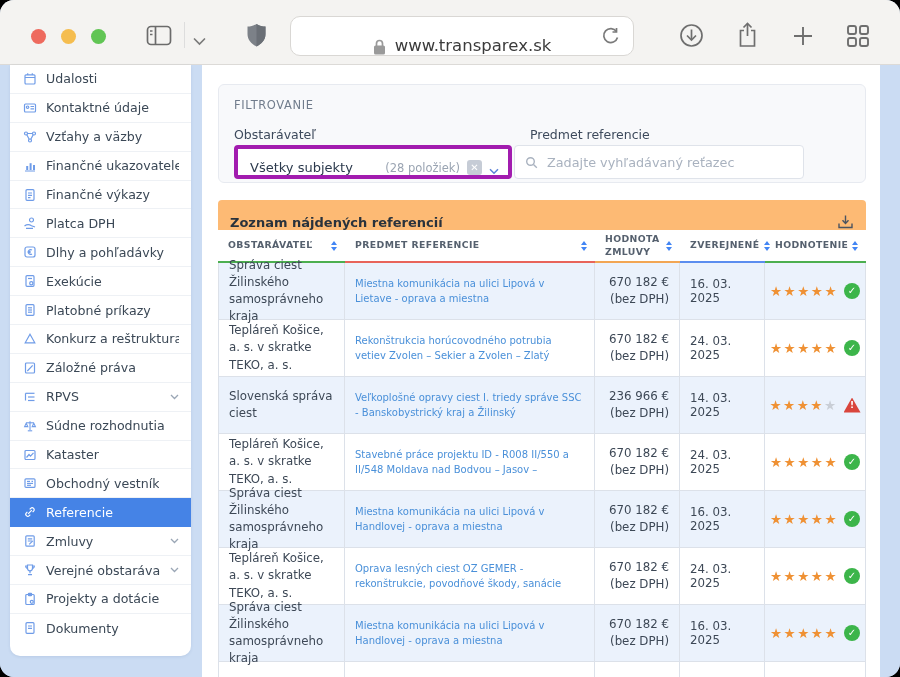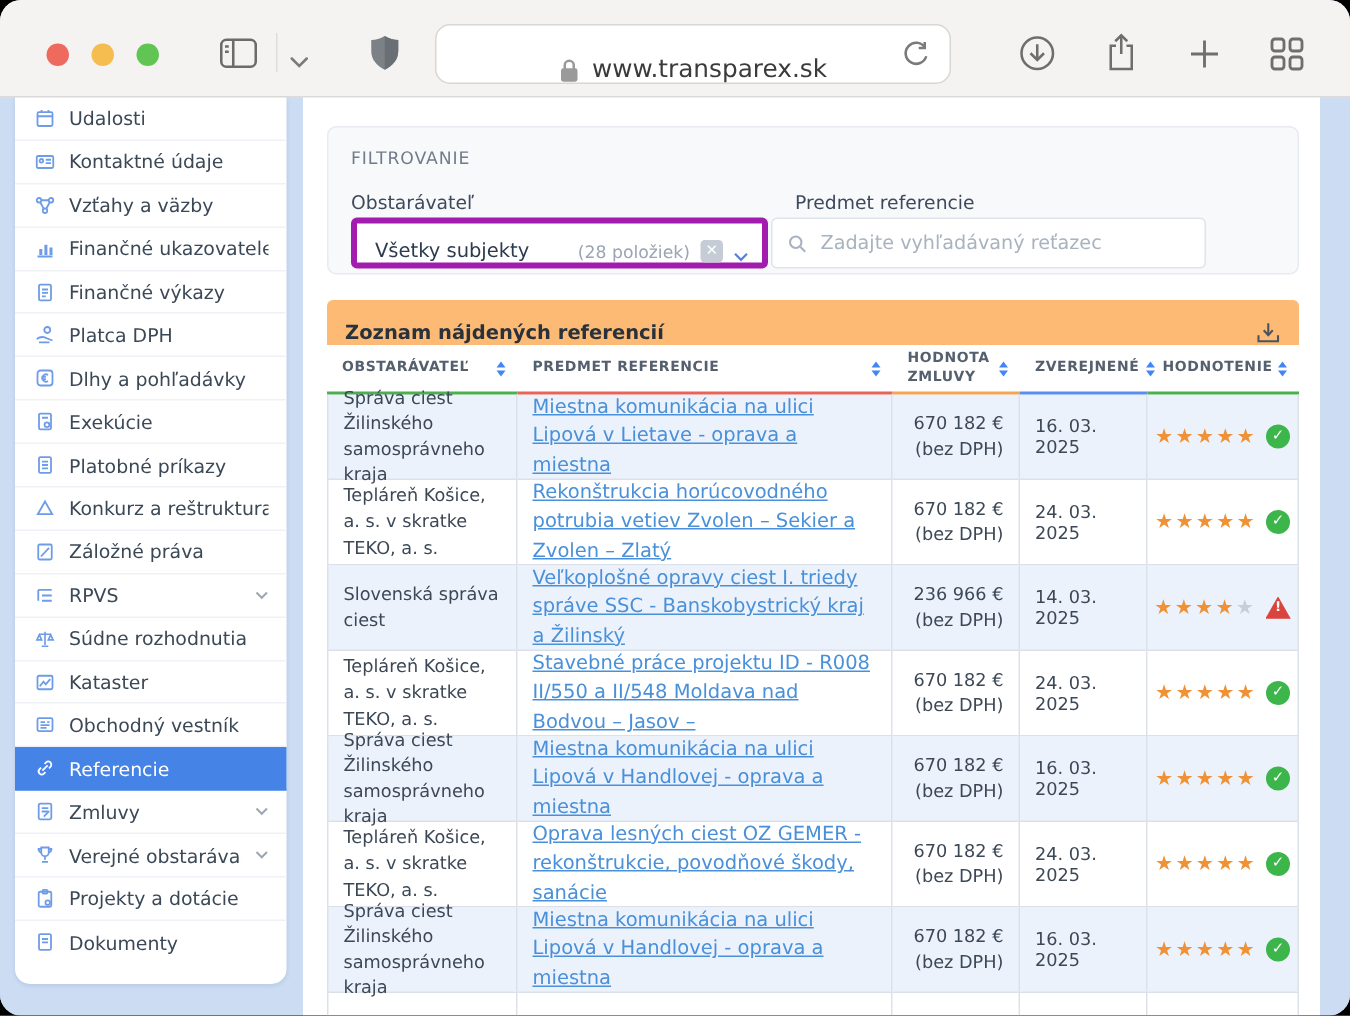--- a/index.html
+++ b/index.html
@@ -69,21 +69,21 @@
   .tr{display:flex;height:57px;border-bottom:1px solid #dce1e9;}
   .tr.odd{background:#ebf2fc;}
   .tr.even{background:#fff;}
   .td{padding:7px 10px;display:flex;flex-direction:column;justify-content:center;border-right:1px solid #dce1e9;}
   .td:first-child{border-left:1px solid #dce1e9;}
   .td.c1{width:127px;font-size:11.8px;color:#3d4856;line-height:1.45;}
   .td.c2{width:250px;}
   .td.c3{width:85px;align-items:flex-end;font-size:11.8px;color:#3d4856;line-height:1.45;}
   .td.c4{width:85px;font-size:11.8px;color:#3d4856;}
   .td.c5{width:101px;flex-direction:row;align-items:center;gap:6px;}
-  .lnk{font-size:13px;color:#4a90d9;text-decoration:underline;line-height:1.5;cursor:pointer;}
+  .lnk{font-size:10px;color:#4a90d9;line-height:1.5;cursor:pointer;}
   .stars{font-size:13.5px;letter-spacing:1.5px;white-space:nowrap;}
   .stars .on{color:#ef9134;}
   .stars .off{color:#c9ced6;}
   .badge{flex:0 0 auto;position:relative;}
   .badge-check{width:16px;height:16px;border-radius:50%;background:#3cb54a;}
   .badge-check::after{content:"✓";position:absolute;left:0;top:0;width:16px;height:16px;color:#fff;font-size:10px;font-weight:bold;text-align:center;line-height:16px;}
   .badge-warning{width:17px;height:15px;background:#d9453c;clip-path:polygon(50% 0,100% 100%,0 100%);}
   .badge-warning::after{content:"!";position:absolute;left:0;top:2px;width:17px;color:#fff;font-size:9px;font-weight:bold;text-align:center;}
   .tr.partial{height:15px;border-bottom:none;}
   .tr.partial .td{padding:0 10px;}

